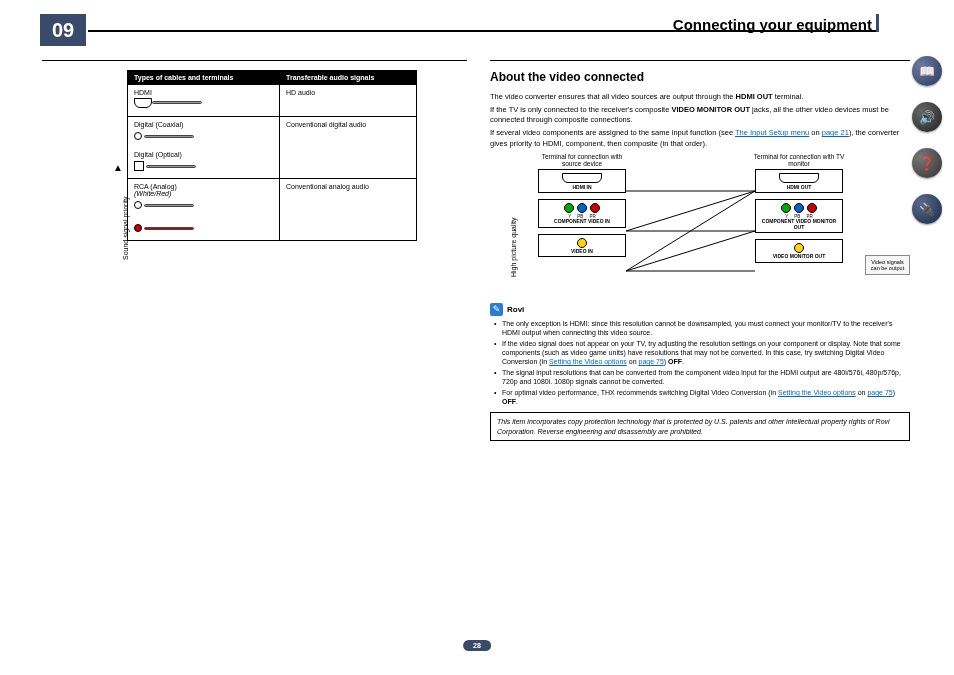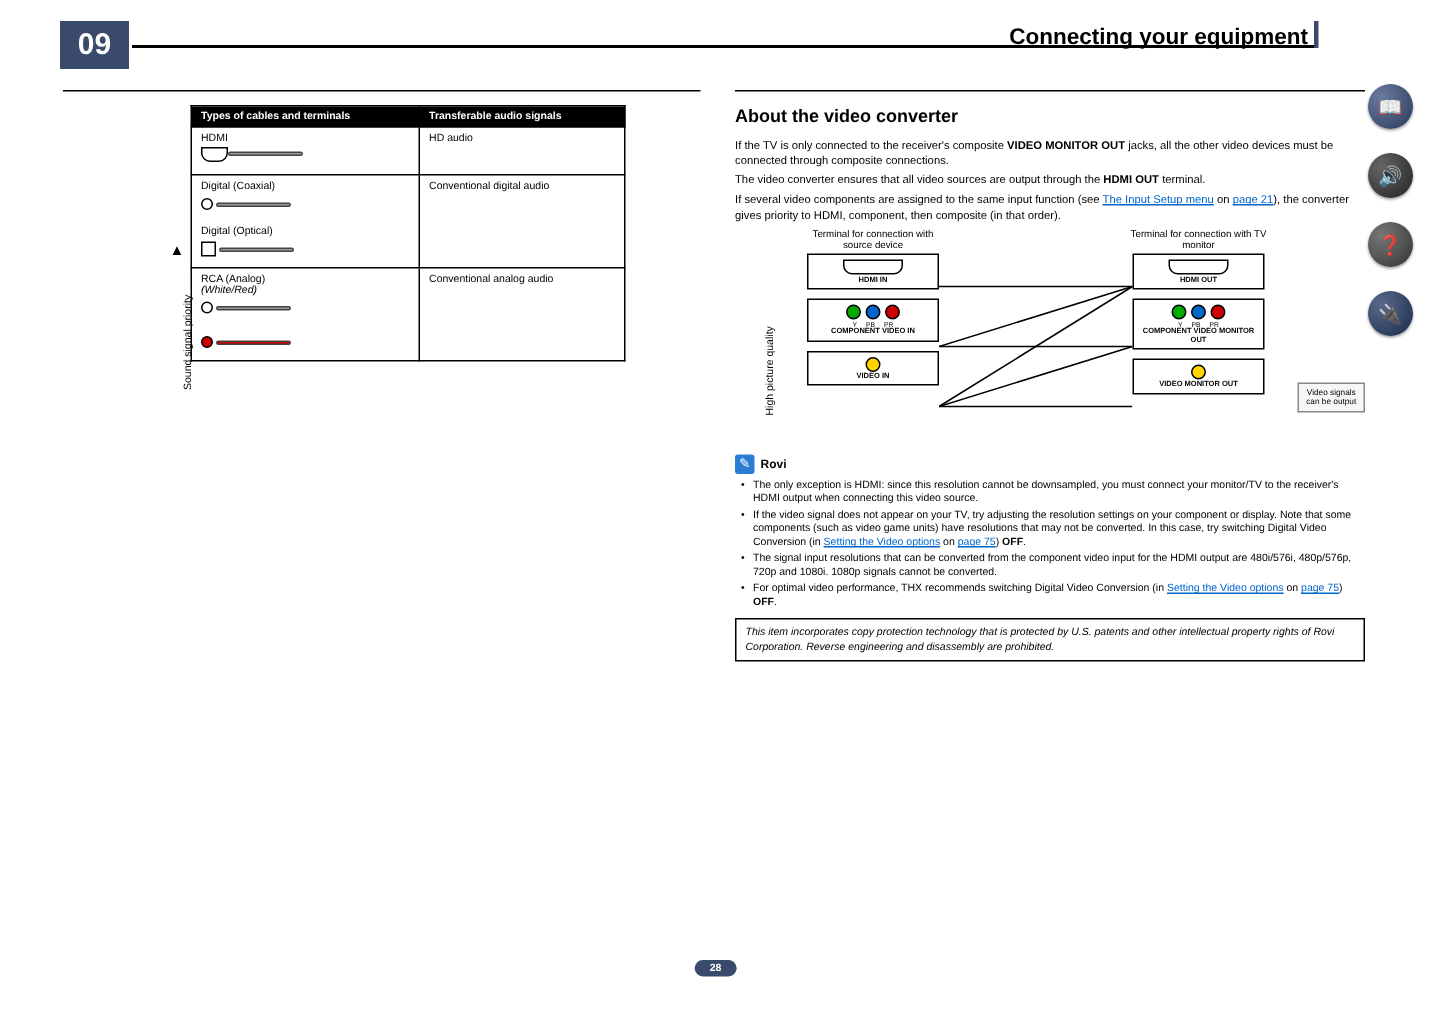--- a/index.html
+++ b/index.html
@@ -112,23 +112,23 @@
               <span class="line1" style="background:#c00"></span>
             </span>
       </td>
       <td>Conventional analog audio</td>
     </tr>
   </tbody>
     </table>
 </div>
 
 <div class="col-right">
-  <h2>About the video converter</h2>
+  <h2>About the video connected</h2>
+  <p class="para"><span>The video converter ensures that all video sources are output through the </span><b>HDMI OUT</b><span> terminal.</span></p>
   <p class="para"><span>If the TV is only connected to the receiver's composite </span><b>VIDEO MONITOR OUT</b><span> jacks, all the other video devices must be connected through composite connections.</span></p>
-  <p class="para"><span>The video converter ensures that all video sources are output through the </span><b>HDMI OUT</b><span> terminal.</span></p>
   <p class="para"><span>If several video components are assigned to the same input function (see </span><a href="#" class="link">The Input Setup menu</a><span> on </span><a href="#" class="link">page 21</a><span>), the converter gives priority to HDMI, component, then composite (in that order).</span></p>
 
   <div class="diagram-wrap">
     <div class="diagram-rotated">High picture quality</div>
     <div class="cap left">Terminal for connection with source device</div>
     <div class="cap right">Terminal for connection with TV monitor</div>
     <svg class="lines">
       <line x1="0" y1="14" x2="129" y2="14" stroke="#000"></line>
       <line x1="0" y1="54" x2="129" y2="14" stroke="#000"></line>
       <line x1="0" y1="94" x2="129" y2="14" stroke="#000"></line>

